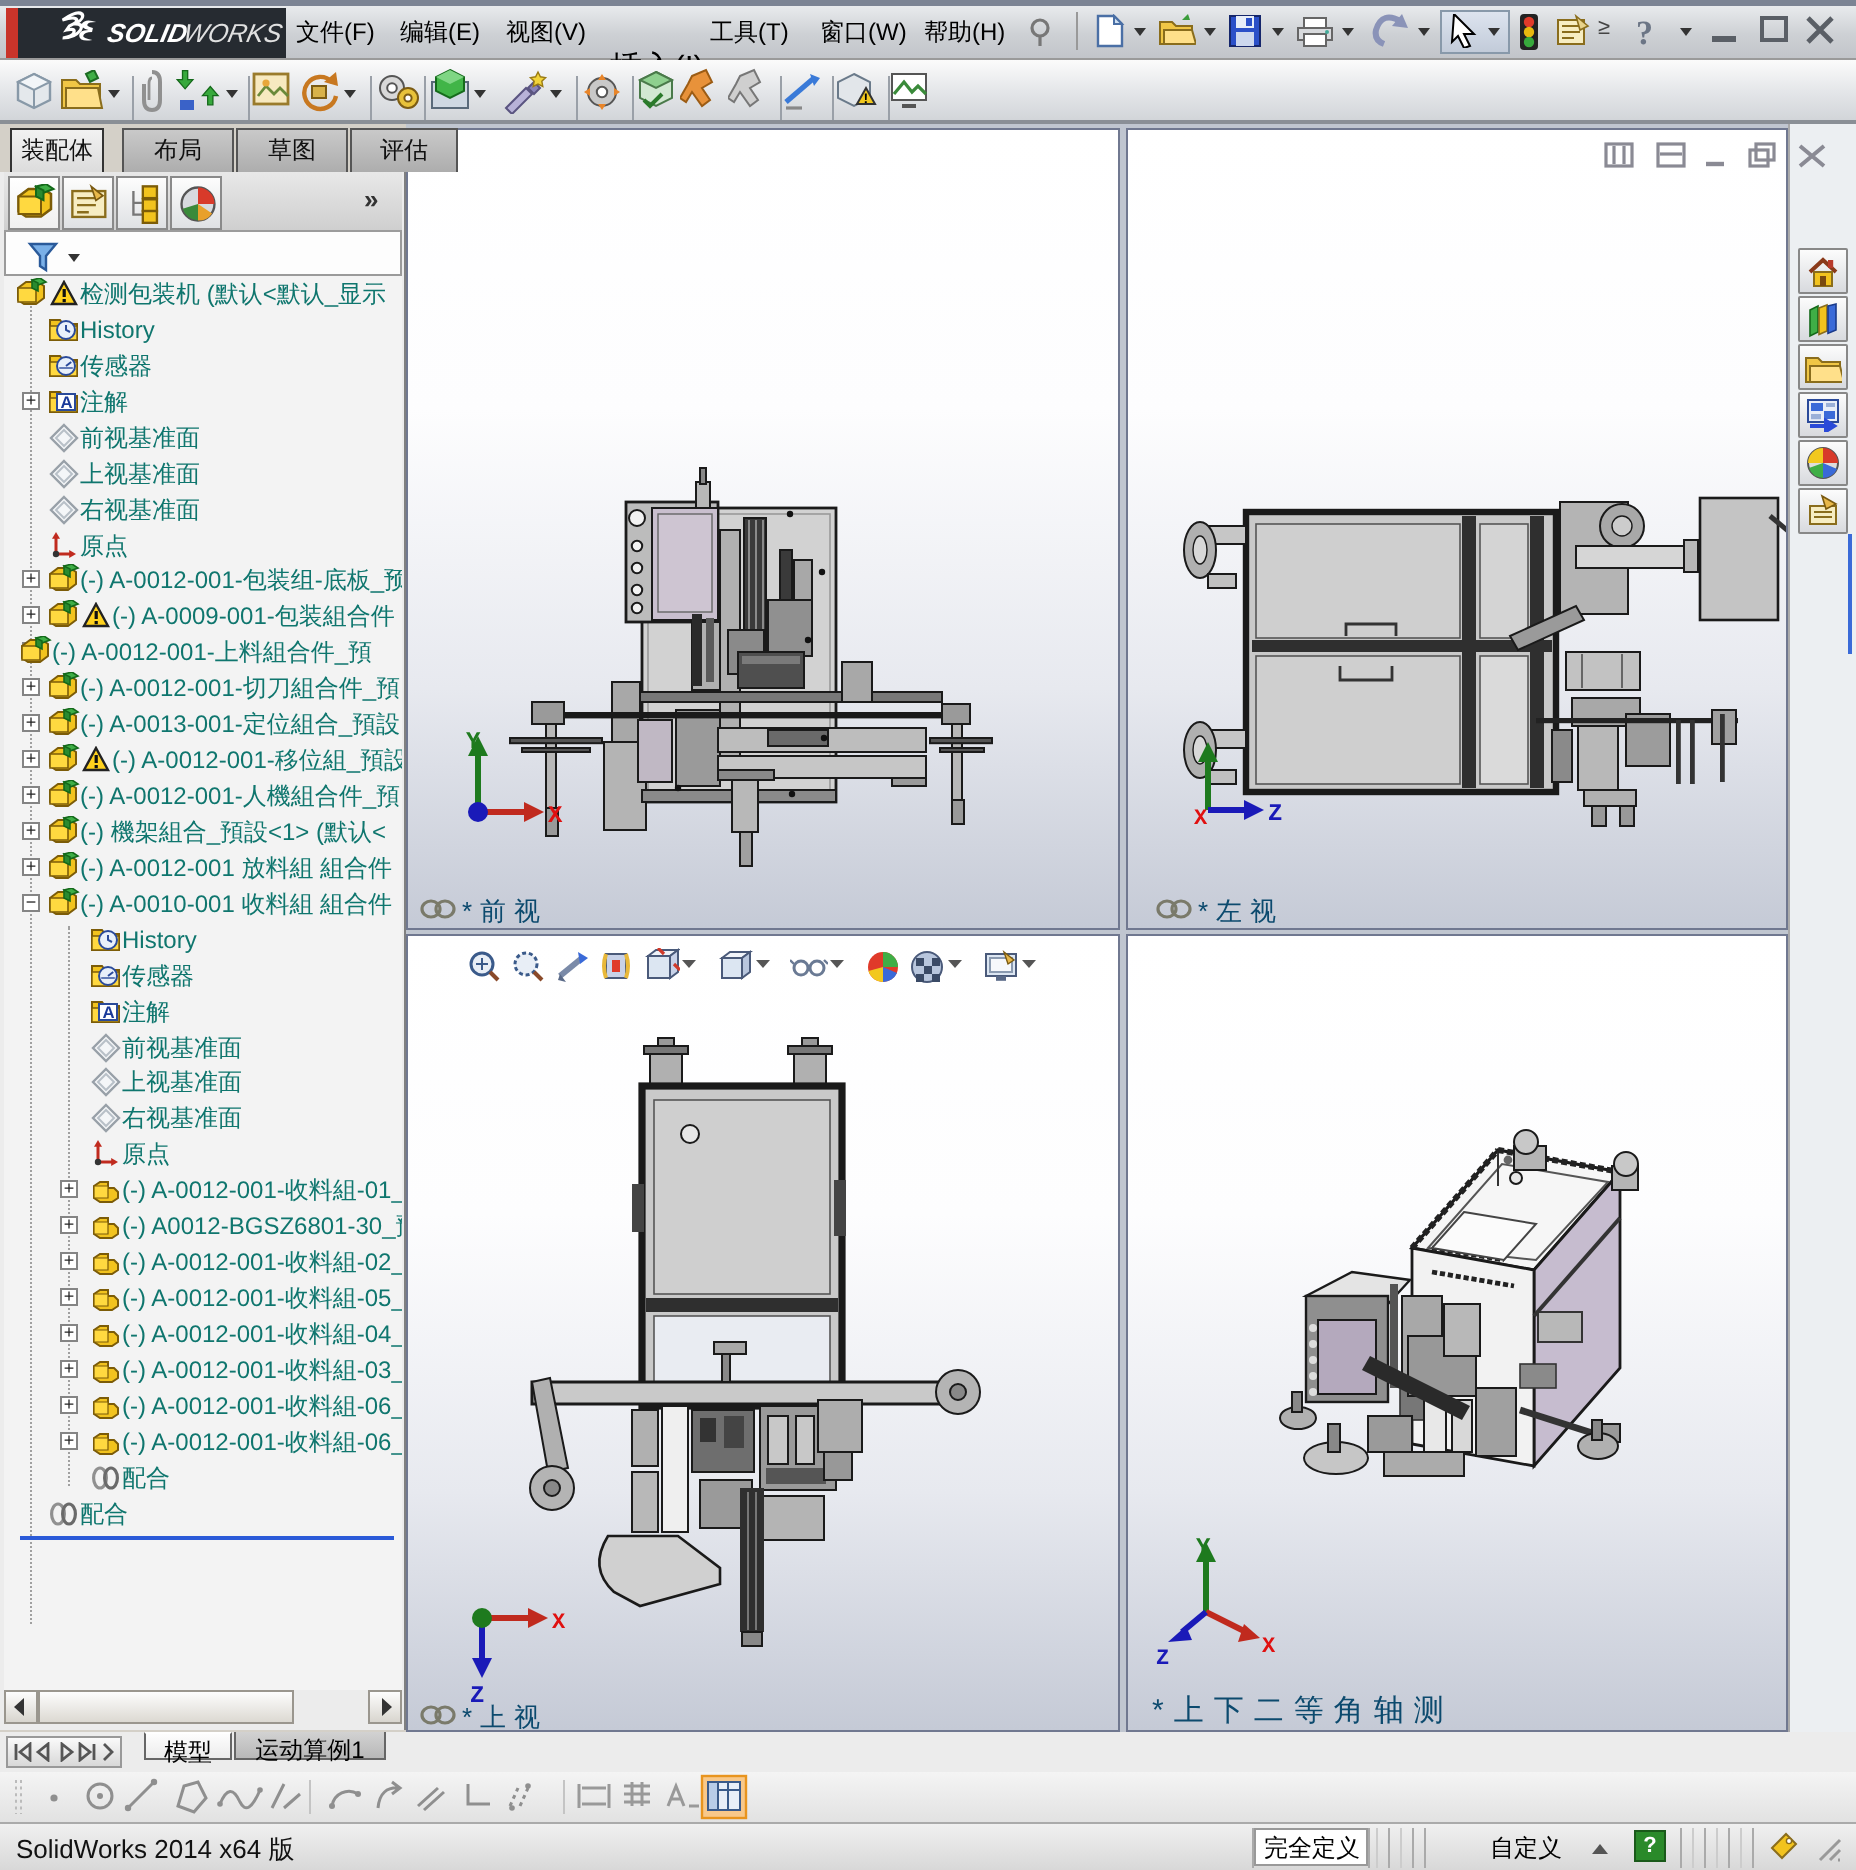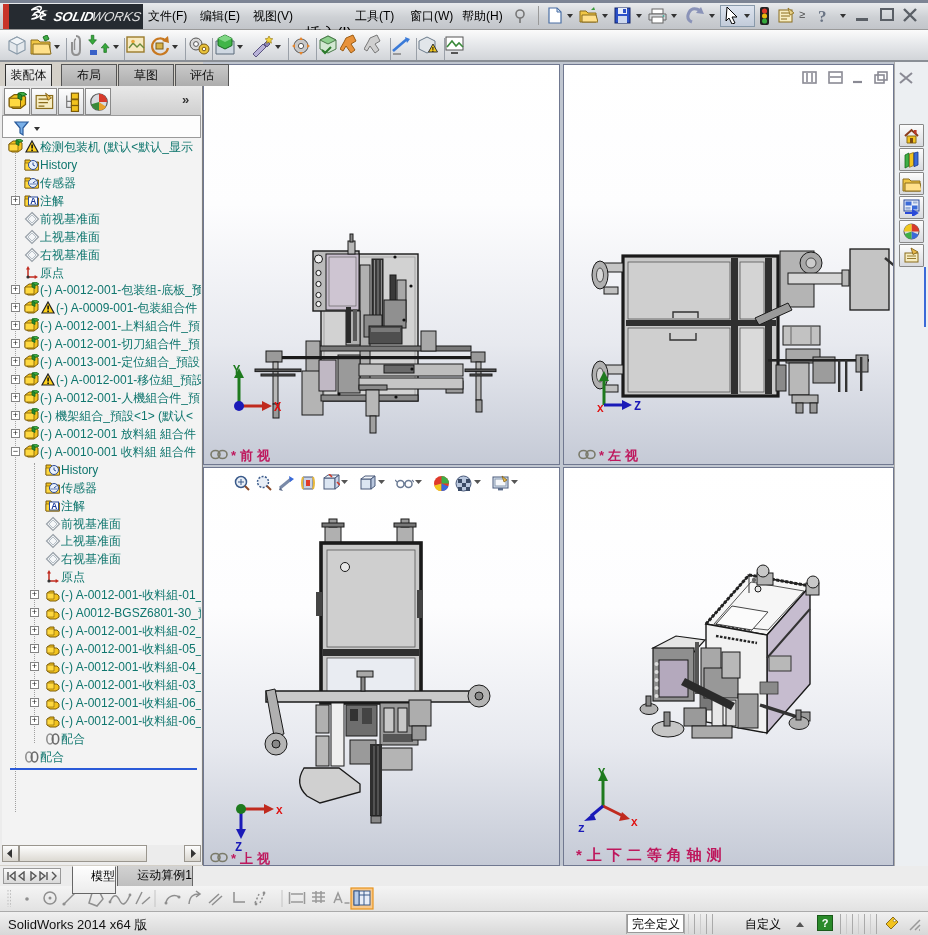--- a/index.html
+++ b/index.html
@@ -22,27 +22,27 @@
 #tree{left:2px;top:52px;width:199px;height:707px;background:#f3f3f3;overflow:hidden;font-size:12px}
 .trow{position:absolute;height:18px;display:flex;align-items:center;white-space:nowrap}
 .trow .txt{margin-left:0;color:#0f766e}
 .olive{color:#77772e}
 .exp{position:absolute;width:9px;height:9px;border:1px solid #848484;background:#fff;font-size:9px;line-height:7px;text-align:center;color:#222}
 #hscroll{left:2px;top:759px;width:199px;height:17px;background:#ececec}
 
 #gfx{left:203px;top:62px;width:691px;height:804px;background:#c0c6d0}
 .vp{position:absolute;border:1px solid #707890}
 .grad{width:100%;height:100%;background:linear-gradient(180deg,#ffffff 0%,#fdfdfe 35%,#e7e9ef 70%,#c5cad6 100%)}
-.vplabel{position:absolute;font-size:13px;font-weight:bold;color:#be185d;letter-spacing:4px;font-family:"Liberation Sans",sans-serif}
+.vplabel{position:absolute;font-size:13px;font-weight:normal;color:#0c4a6e;letter-spacing:4px;font-family:"Liberation Sans",sans-serif}
 
 #rpane{left:894px;top:62px;width:34px;height:804px;background:#eceff2;border-left:1px solid #aaa}
 .rbtn{position:absolute;left:4px;width:25px;height:23px;border:1px solid #888;border-radius:1px;background:linear-gradient(#fcfcfc,#d8dade)}
 
 #btabs{left:0;top:866px;width:928px;height:20px;background:#ececec}
-.btab{position:absolute;top:0;height:28px;border:1px solid #666;border-top:none;font-size:12px;text-align:right;line-height:18px}
+.btab{position:absolute;top:0;height:14px;border:1px solid #666;border-top:none;font-size:12px;text-align:center;line-height:18px}
 #sketchbar{left:0;top:886px;width:928px;height:25px;background:linear-gradient(#f4f4f4,#e2e2e2)}
 #statusbar{left:0;top:911px;width:928px;height:24px;background:linear-gradient(#f0f0f0,#d8d8d8);border-top:1px solid #aaa;font-size:13px}
 svg{display:block}
 </style></head>
 <body>
 <div class="abs" id="titlebar"></div>
 <div class="abs" style="left:0;top:0;width:928px;height:3px;background:#7c8494"></div>
 <div class="abs" style="left:3px;top:4px;width:6px;height:25px;background:#c8342a"></div>
 <div class="abs" id="logo">
   <svg width="134" height="29" viewBox="0 0 134 29">
@@ -758,21 +758,21 @@
       <div class="trow" style="left:22px;top:161px">
         <svg width="16" height="16" viewBox="0 0 16 16">
           <use href="#i-asm"></use>
         </svg>
         <svg width="15" height="15" viewBox="0 0 15 15" style="margin-left:1px">
           <use href="#i-warn"></use>
         </svg>
         <span class="txt olive">(-) A-0009-001-包装組合件</span>
       </div>
       <div class="exp" style="left:9px;top:183px">+</div>
-      <div class="trow" style="left:22px;top:179px">
+      <div class="trow" style="left:8px;top:179px">
         <svg width="16" height="16" viewBox="0 0 16 16">
           <use href="#i-asm"></use>
         </svg>
         <span class="txt">(-) A-0012-001-上料組合件_預</span>
       </div>
       <div class="exp" style="left:9px;top:201px">+</div>
       <div class="trow" style="left:22px;top:197px">
         <svg width="16" height="16" viewBox="0 0 16 16">
           <use href="#i-asm"></use>
         </svg>

